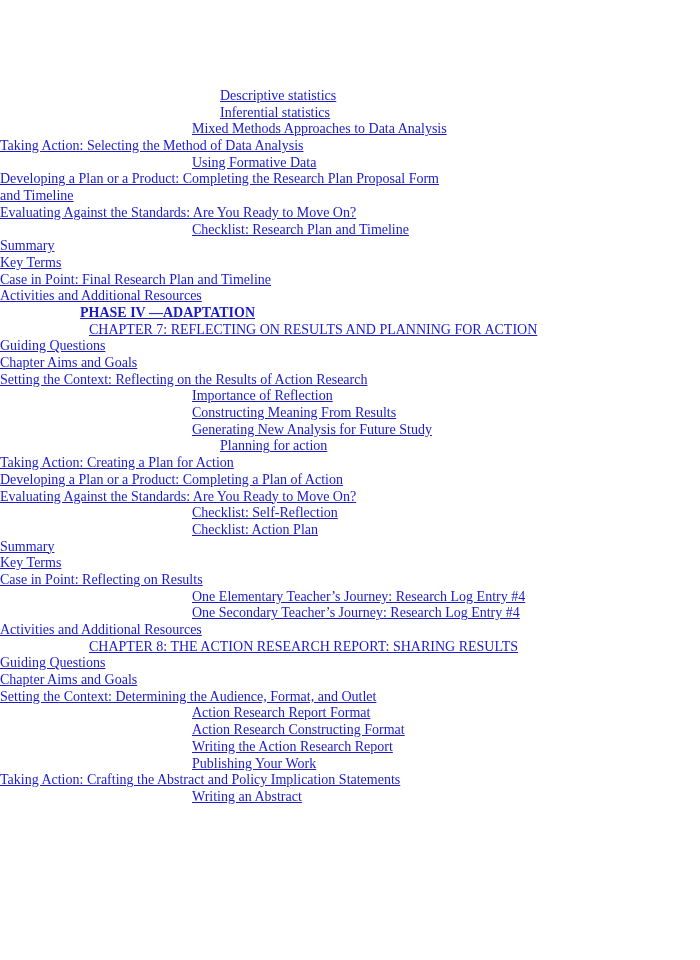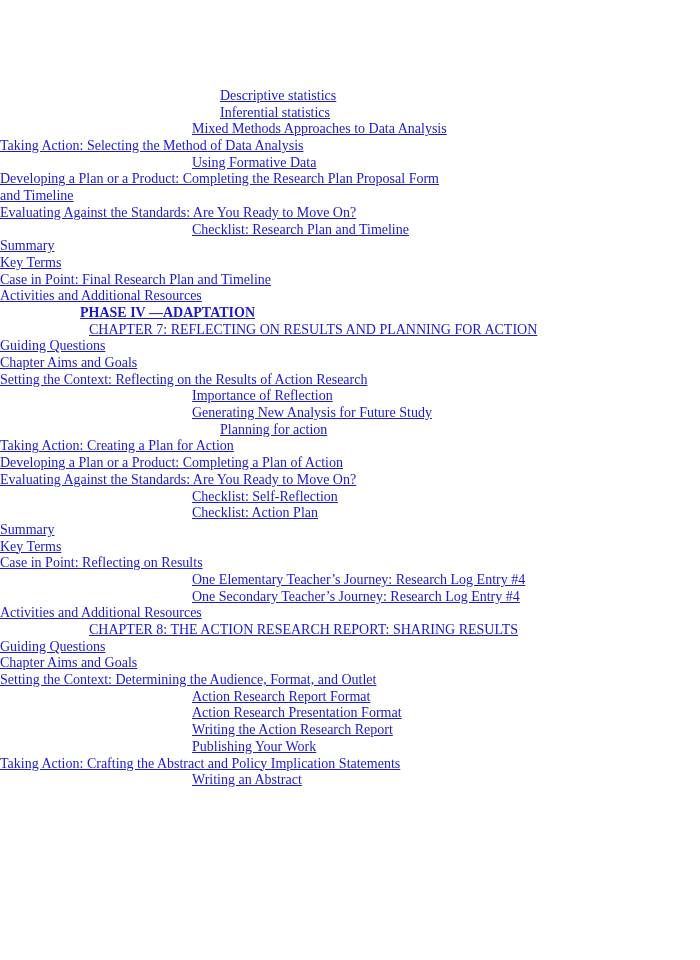--- a/index.html
+++ b/index.html
@@ -38,36 +38,37 @@
   <div class="entry lv2">Summary</div>
   <div class="entry lv2">Key Terms</div>
   <div class="entry lv2">Case in Point: Final Research Plan and Timeline</div>
   <div class="entry lv2">Activities and Additional Resources</div>
   <div class="entry lv0">PHASE IV —ADAPTATION</div>
   <div class="entry lv1">CHAPTER 7: REFLECTING ON RESULTS AND PLANNING FOR ACTION</div>
   <div class="entry lv2">Guiding Questions</div>
   <div class="entry lv2">Chapter Aims and Goals</div>
   <div class="entry lv2">Setting the Context: Reflecting on the Results of Action Research</div>
   <div class="entry lv3">Importance of Reflection</div>
+  <div class="entry lv3">Constructing Meaning From Results</div>
   <div class="entry lv3">Generating New Analysis for Future Study</div>
   <div class="entry lv4">Planning for action</div>
   <div class="entry lv2">Taking Action: Creating a Plan for Action</div>
   <div class="entry lv2">Developing a Plan or a Product: Completing a Plan of Action</div>
   <div class="entry lv2">Evaluating Against the Standards: Are You Ready to Move On?</div>
   <div class="entry lv3">Checklist: Self-Reflection</div>
   <div class="entry lv3">Checklist: Action Plan</div>
   <div class="entry lv2">Summary</div>
   <div class="entry lv2">Key Terms</div>
   <div class="entry lv2">Case in Point: Reflecting on Results</div>
   <div class="entry lv3">One Elementary Teacher’s Journey: Research Log Entry #4</div>
   <div class="entry lv3">One Secondary Teacher’s Journey: Research Log Entry #4</div>
   <div class="entry lv2">Activities and Additional Resources</div>
   <div class="entry lv1">CHAPTER 8: THE ACTION RESEARCH REPORT: SHARING RESULTS</div>
   <div class="entry lv2">Guiding Questions</div>
   <div class="entry lv2">Chapter Aims and Goals</div>
   <div class="entry lv2">Setting the Context: Determining the Audience, Format, and Outlet</div>
   <div class="entry lv3">Action Research Report Format</div>
-  <div class="entry lv3">Action Research Presentation Format</div>
+  <div class="entry lv3">Action Research Constructing Format</div>
   <div class="entry lv3">Writing the Action Research Report</div>
   <div class="entry lv3">Publishing Your Work</div>
   <div class="entry lv2">Taking Action: Crafting the Abstract and Policy Implication Statements</div>
   <div class="entry lv3">Writing an Abstract</div>
 </div>
 
 </body></html>

